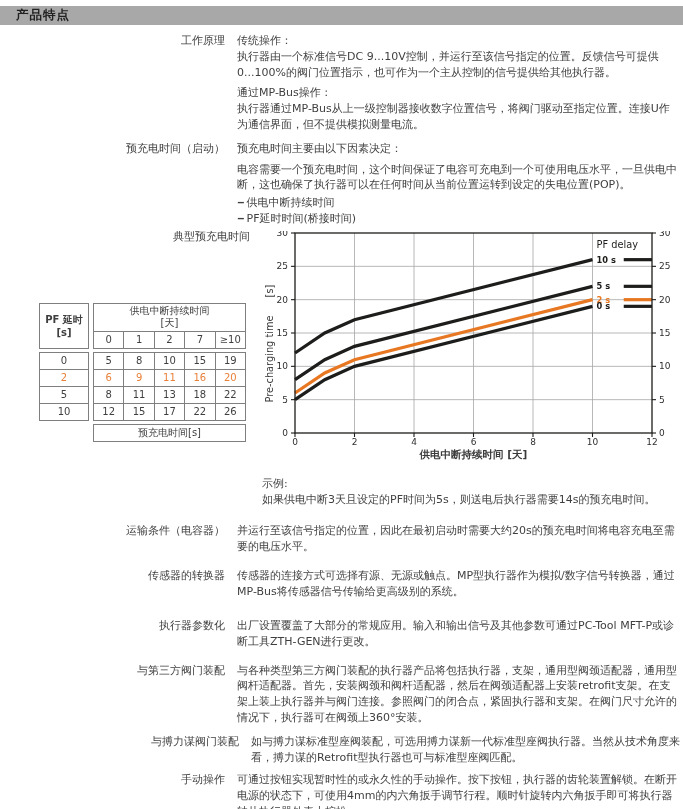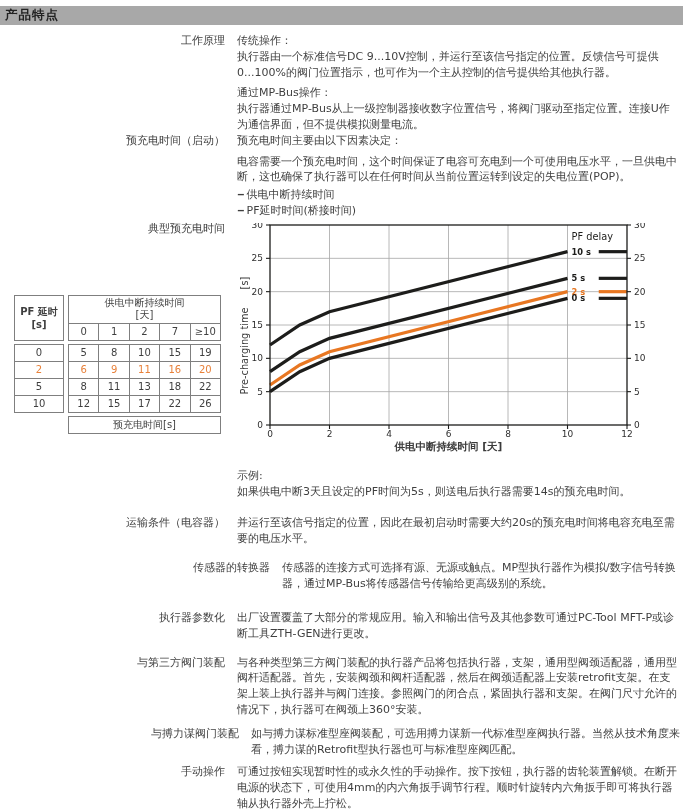--- a/index.html
+++ b/index.html
@@ -3,38 +3,38 @@
 <meta charset="utf-8">
 <style>
   html,body { margin:0; padding:0; background:#fff; }
   .page {
     position:relative; width:683px; height:809px; background:#fff; overflow:hidden;
     font-family:"DejaVu Sans","Liberation Sans",sans-serif; color:#3f3f3f;
   }
   .header-bar {
     position:absolute; top:6px; left:0; width:683px; height:19px;
     background:#a8a8a8; display:flex; align-items:center;
-    box-sizing:border-box; padding-left:5px;
+    box-sizing:border-box; padding-left:16px;
   }
   .header-title { font-size:12.5px; font-weight:bold; color:#222; letter-spacing:1px; }
 
   .content { padding-top:33px; }
   .sec { display:flex; align-items:flex-start; }
   .sec-label {
     flex:0 0 225px; width:225px; text-align:right;
     font-size:11px; line-height:15.8px; color:#3f3f3f;
   }
   .sec-body { margin-left:12px; width:443px; font-size:11px; line-height:15.8px; }
   .para { white-space:pre-line; margin:0; }
   .para + .para { margin-top:5px; }
 
-  .m-s2 { }
-  .m-s3 { margin-top:3px; }
+  .m-s2 { margin-top:8px; }
+  .m-s3 { margin-top:3px;padding-left:25px; }
   .m-s4 { margin-top:15px; }
-  .m-s5 { margin-top:14px;padding-left:45px; }
+  .m-s5 { margin-top:14px; }
   .m-s6 { margin-top:18px; }
   .m-s7 { margin-top:13px; }
   .m-s8 { margin-top:8px;margin-left:14px; }
   .m-s9 { margin-top:7px; }
 
   .dash-list { margin-top:3px; }
   .dash-item { display:flex; line-height:14.5px; margin-top:1px; }
   .dash { font-weight:bold; margin-right:4px; transform:scaleX(1.4); transform-origin:left center; }
 
   

